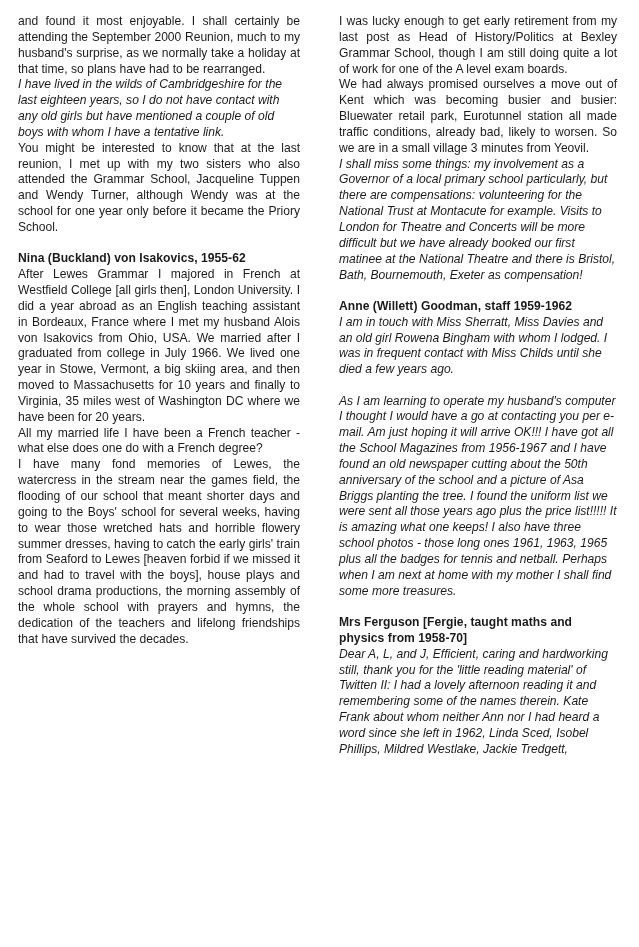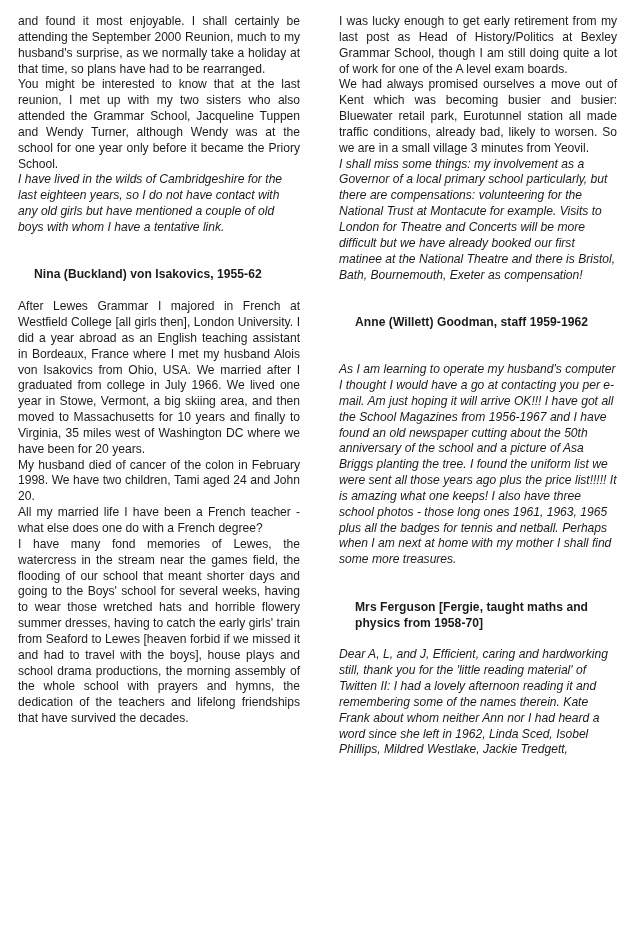--- a/index.html
+++ b/index.html
@@ -53,21 +53,21 @@
     text-justify: inter-word;
     letter-spacing: -0.02px;
     word-spacing: 0.1px;
     -webkit-font-smoothing: none;
   }
   .para.last-of-block {
     text-align: left;
     font-style: italic;
   }
   .heading {
-    margin: 16px;
+    margin: 0;
     font-size: 12.1px;
     line-height: 15.85px;
     font-weight: bold;
     text-align: left;
     letter-spacing: 0.05px;
   }
   .gap {
     height: 15.5px;
   }
   
@@ -75,36 +75,36 @@
     filter: contrast(1.02);
   }
 </style>
 </head>
 <body>
 
 <div id="page">
   <div class="columns">
     <div class="column left">
         <p class="para">and found it most enjoyable.    I shall certainly be attending the September 2000 Reunion, much to my husband's surprise, as we normally take a holiday at that time, so plans have had to be rearranged.</p>
+        <p class="para last-of-block">I have lived in the wilds of Cambridgeshire for the last eighteen years, so I do not have contact with any old girls but have mentioned a couple of old boys with whom I have a tentative link.</p>
         <p class="para">You might be interested to know that at the last reunion, I met up with my two sisters who also attended the Grammar School, Jacqueline Tuppen and Wendy Turner, although Wendy was at the school for one year only before it became the Priory School.</p>
-        <p class="para last-of-block">I have lived in the wilds of Cambridgeshire for the last eighteen years, so I do not have contact with any old girls but have mentioned a couple of old boys with whom I have a tentative link.</p>
         <div class="gap"></div>
         <p class="heading">Nina (Buckland) von Isakovics, 1955-62</p>
         <p class="para">After Lewes Grammar I majored in French at Westfield College [all girls then], London University.    I did a year abroad as an English teaching assistant in Bordeaux, France where I met my husband Alois von Isakovics from Ohio, USA.    We married after I graduated from college in July 1966. We lived one year in Stowe, Vermont, a big skiing area, and then moved to Massachusetts for 10 years and finally to Virginia, 35 miles west of Washington DC where we have been for 20 years.</p>
-        <p class="para">My husband died of cancer of the colon in February 1998.    We have two children, Tami aged 24 and John 20.</p>
         <p class="para">All my married life I have been a French teacher - what else does one do with a French degree?</p>
         <p class="para">I have many fond memories of Lewes, the watercress in the stream near the games field, the flooding of our school  that meant shorter days and going to the Boys' school for several weeks, having to wear those wretched hats and horrible flowery summer dresses, having to catch the early girls' train from Seaford to Lewes [heaven forbid if we missed it and had to travel with the boys], house plays and school drama productions, the morning assembly of the whole school with prayers and hymns, the dedication of the teachers and lifelong friendships that have survived the decades.</p>
         <div class="gap"></div>
       </div>
     <div class="column right">
         <p class="para">I was lucky enough to get early retirement from my last post as Head of History/Politics at Bexley Grammar School, though I am still doing quite a lot of work for one of the A level exam boards.</p>
         <p class="para">We had always promised ourselves a move out of Kent which was becoming busier and busier: Bluewater retail park, Eurotunnel station all made traffic conditions, already bad, likely to worsen.  So we are in a small village 3 minutes from Yeovil.</p>
         <p class="para last-of-block">I shall miss some things: my involvement as a Governor of a local primary school particularly, but there are compensations: volunteering for the National Trust at Montacute for example.  Visits to London for Theatre and Concerts will be more difficult but we have already booked our first matinee at the National Theatre and there is Bristol, Bath, Bournemouth, Exeter as compensation!</p>
         <div class="gap"></div>
         <p class="heading">Anne (Willett) Goodman, staff 1959-1962</p>
+        <p class="para last-of-block">I am in touch with Miss Sherratt, Miss Davies and an old girl Rowena Bingham with whom I lodged.    I was in frequent contact with Miss Childs until she died a few years ago.</p>
         <div class="gap"></div>
         <p class="para last-of-block">As I am learning to operate my husband's computer I thought I would have a go at contacting you per e-mail.  Am just hoping it will arrive OK!!!   I have got all the School Magazines from 1956-1967 and I have found an old newspaper cutting about the 50th anniversary of the school and a picture of Asa Briggs planting the tree.   I found the uniform list we were sent all those years ago plus the price list!!!!!  It is amazing what one keeps!   I also have three school photos - those long ones 1961, 1963, 1965 plus all the badges for tennis and netball.   Perhaps when I am next at home with my mother I shall find some more treasures.</p>
         <div class="gap"></div>
         <p class="heading">Mrs Ferguson [Fergie, taught maths and physics from 1958-70]</p>
         <p class="para last-of-block">Dear A, L, and J,    Efficient, caring and hardworking still, thank you for the 'little reading material' of Twitten II: I had a lovely afternoon reading it and remembering some of the names therein.   Kate Frank about whom neither Ann nor I had heard a word since she left in 1962, Linda Sced, Isobel Phillips, Mildred Westlake, Jackie Tredgett,</p>
       </div>
   </div>
 </div>
 
 </body></html>

